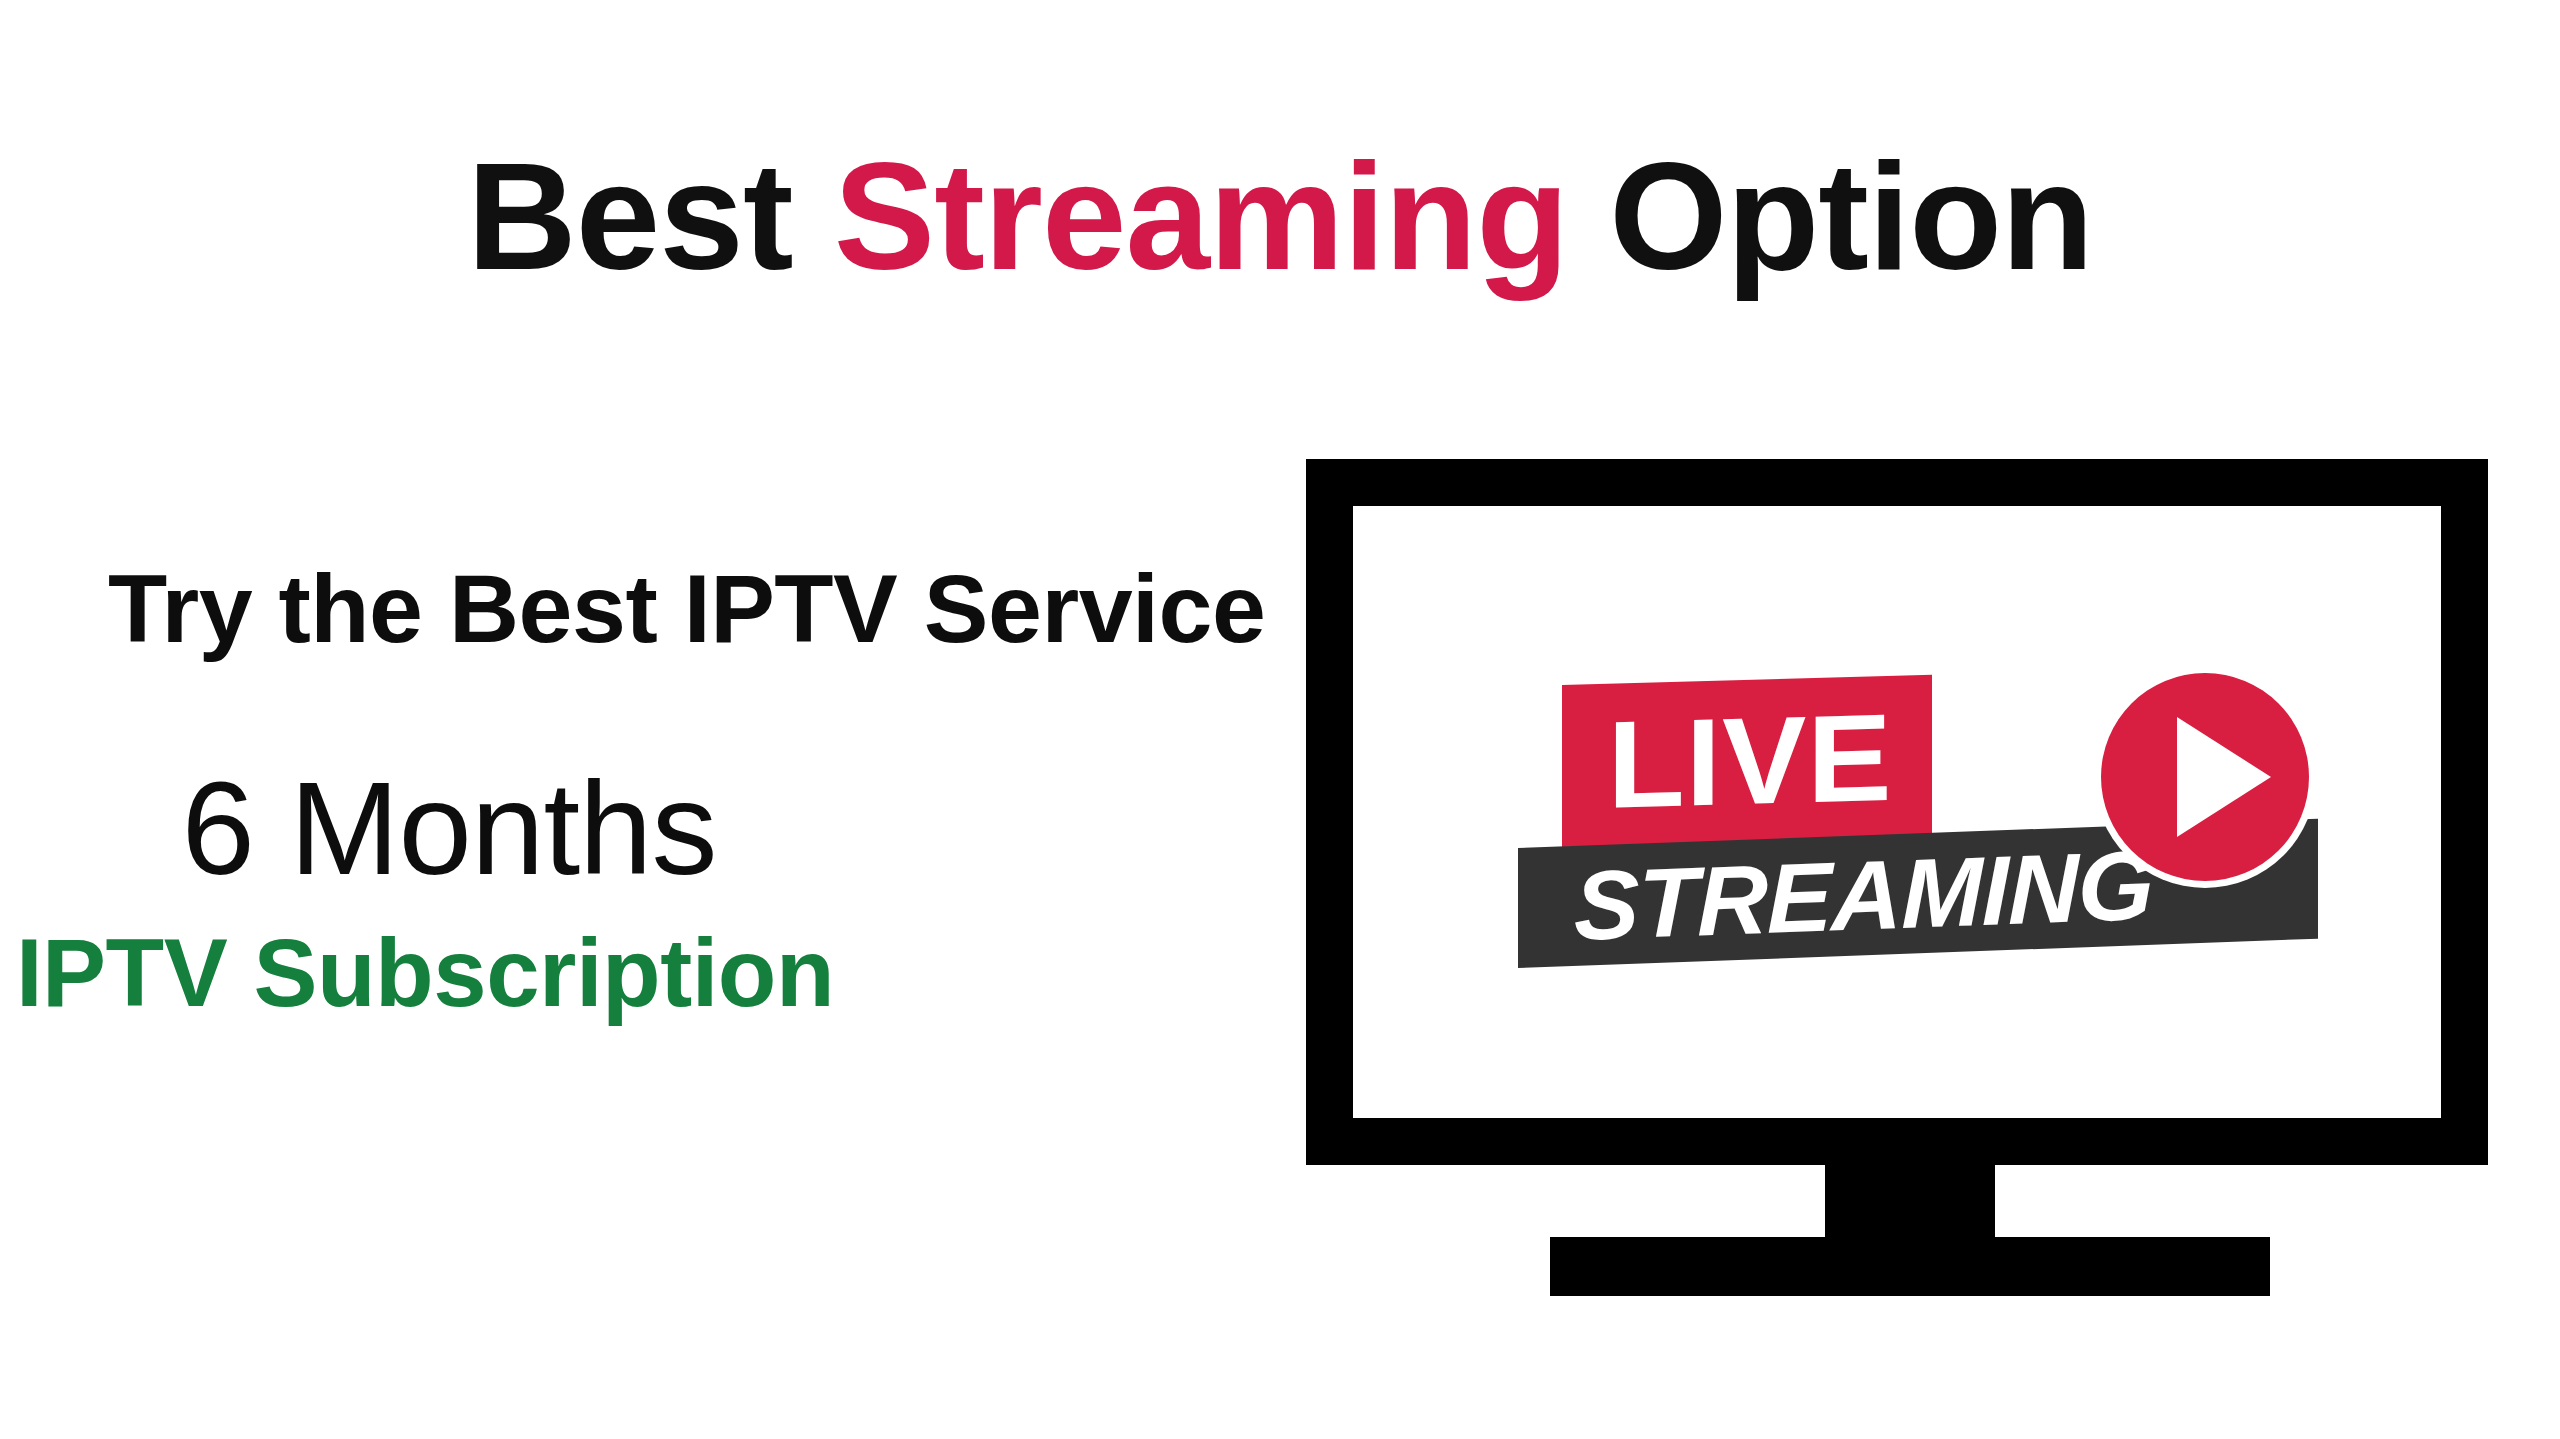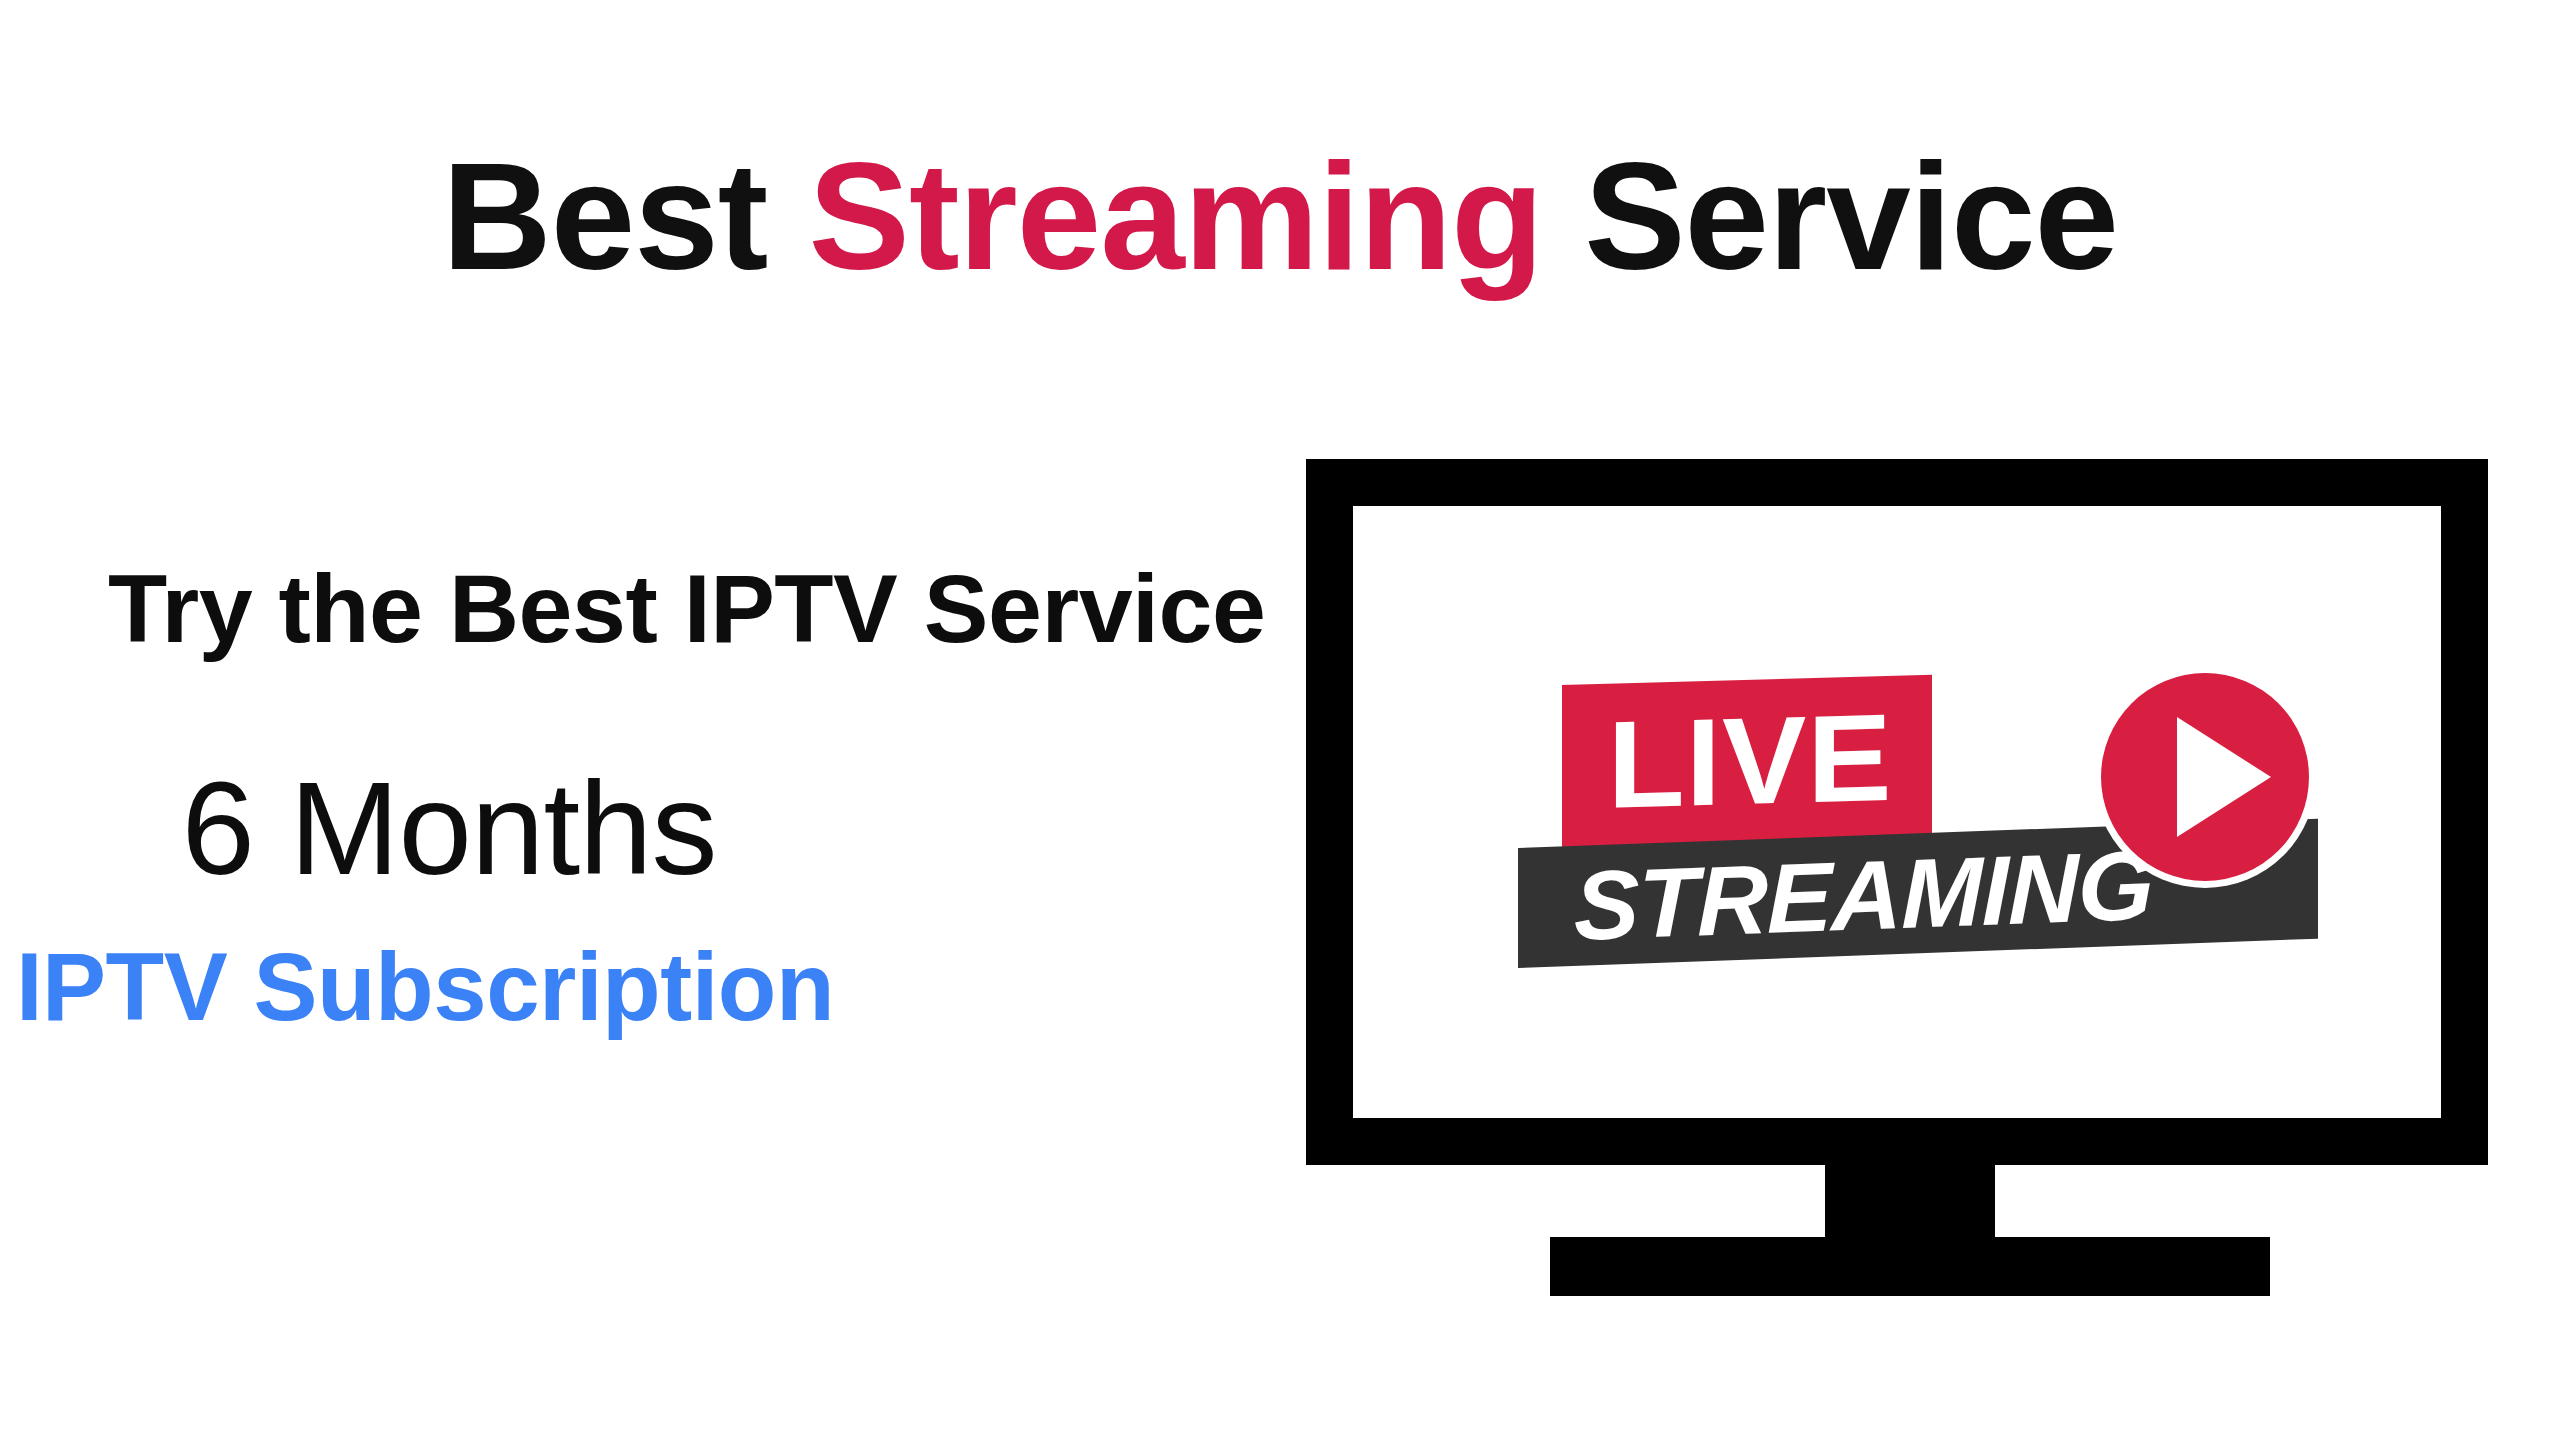--- a/index.html
+++ b/index.html
@@ -65,22 +65,22 @@
     color: #0d0d0d;
     letter-spacing: -1px;
     white-space: nowrap;
     margin-left: 48px;
   }
   #offer-product {
     font-family: "Liberation Sans", sans-serif;
     font-weight: bold;
     font-size: 96px;
     line-height: 1.0;
-    color: #3b82f6;
-    margin-top: 44px;
+    color: #15803d;
+    margin-top: 30px;
     letter-spacing: -0.5px;
     white-space: nowrap;
   }
 
   
   #tv-illustration {
     position: absolute;
     left: 1306px;
     top: 459px;
     width: 1182px;
@@ -188,21 +188,21 @@
     left: 575px;
     top: 9px;
     width: 224px;
     height: 224px;
   }
 </style>
 </head>
 <body>
 
 <div id="headline">
-  <span class="hl-word">Best </span><span class="hl-word hl-accent">Streaming</span><span class="hl-word"> Service</span>
+  <span class="hl-word">Best </span><span class="hl-word hl-accent">Streaming</span><span class="hl-word"> Option</span>
 </div>
 
 <div id="left-copy">
   <div id="tagline">Try the Best IPTV Service</div>
   <div id="offer-block">
     <div id="offer-duration">6 Months</div>
     <div id="offer-product">IPTV Subscription</div>
   </div>
 </div>
 

